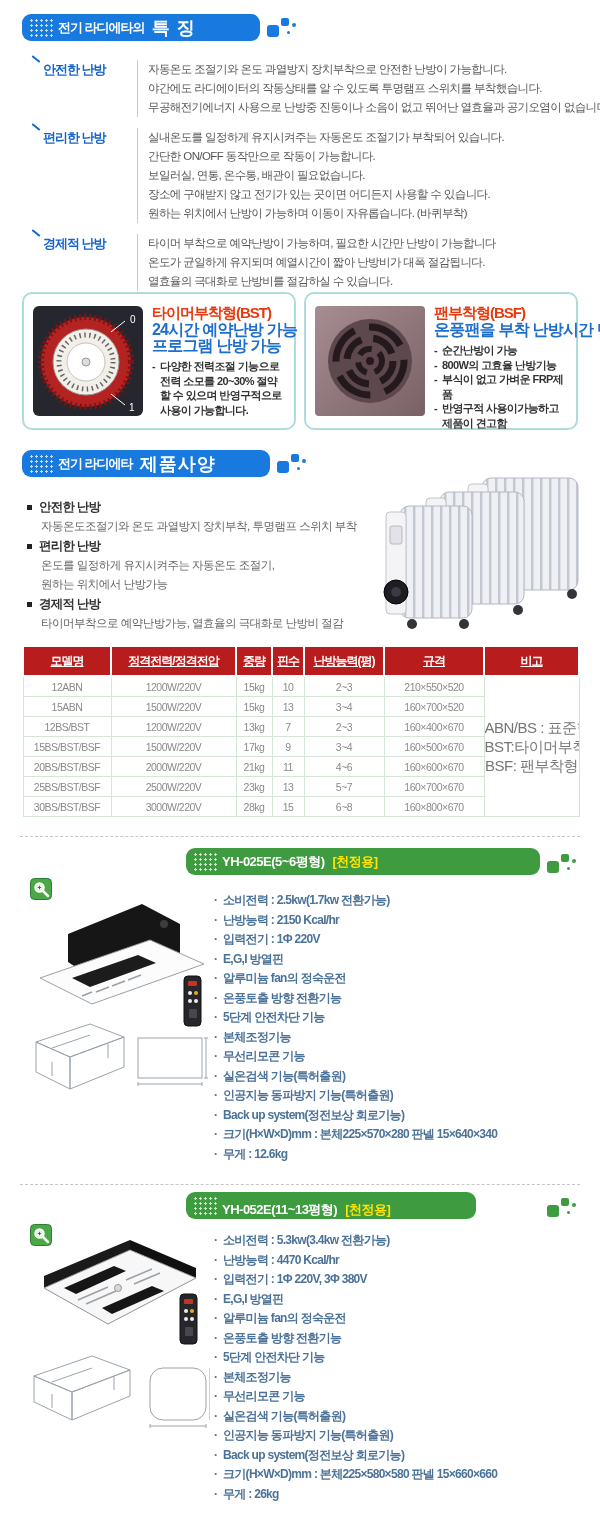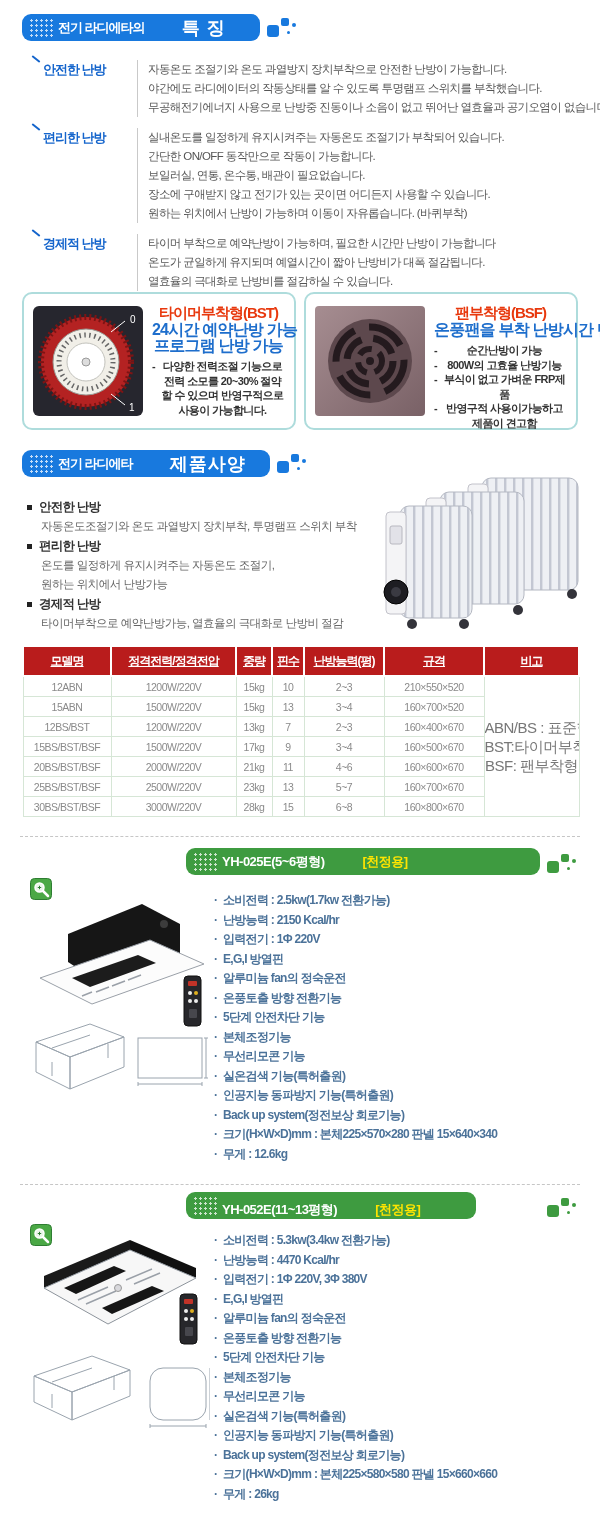--- a/index.html
+++ b/index.html
@@ -1,21 +1,21 @@
 <!DOCTYPE html>
 <html><head>
 <meta charset="utf-8">
 <style>
   html,body{margin:0;padding:0;background:#fff;}
   body{font-family:"Liberation Sans","DejaVu Sans",sans-serif;}
   .page{position:relative;width:600px;height:1523px;background:#fff;overflow:hidden;}
 
   
   .bar{position:absolute;height:27px;border-radius:9px;color:#fff;display:flex;align-items:center;
-       padding:0 12px 0 36px;box-sizing:border-box;white-space:nowrap;gap:30px;}
+       padding:0 12px 0 36px;box-sizing:border-box;white-space:nowrap;}
   .bar::before{content:"";position:absolute;left:7px;top:4px;width:24px;height:19px;
        background-image:radial-gradient(rgba(255,255,255,.75) 1px,transparent 1.3px);
        background-size:5px 5px;}
   .bar.blue{background:#1879de;}
   .bar.green{background:#3e9b40;}
   .bar .t-sm{font-size:13px;font-weight:bold;letter-spacing:-1px;margin-right:7px;}
   .bar .t-lg{font-size:18px;font-weight:bold;letter-spacing:1px;}
   .bar .t-g{font-size:13px;font-weight:bold;letter-spacing:-0.5px;}
   .bar .tag{font-size:13px;font-weight:bold;color:#ffe400;margin-left:8px;letter-spacing:-0.5px;}
 
@@ -37,21 +37,21 @@
   .feat .lab::before{content:"";position:absolute;left:1px;top:-2px;width:10px;height:2px;
        background:#1565cc;transform:rotate(38deg);border-radius:1px;}
   .feat .body{border-left:1px solid #c9c9c9;padding-left:10px;margin-left:6px;}
   .feat .body div{font-size:11.5px;color:#555;line-height:19px;letter-spacing:-0.6px;white-space:nowrap;}
 
   
   .boxrow{position:absolute;left:22px;top:292px;width:556px;display:flex;gap:8px;}
   .fbox{border:2px solid #aedcdc;border-radius:10px;background:#fff;display:flex;gap:9px;
         width:274px;height:138px;box-sizing:border-box;padding:9px;}
   .fbox .img{flex:none;width:110px;height:110px;margin-top:3px;}
-  .fbox .txt{flex:1;min-width:0;text-align:center;}
+  .fbox .txt{flex:1;min-width:0;}
   .fbox .btitle{color:#e8380d;font-size:15px;font-weight:bold;letter-spacing:-1px;line-height:19px;white-space:nowrap;}
   .fbox .bsub{color:#1e6ecc;font-size:16px;font-weight:bold;letter-spacing:-0.8px;line-height:16px;white-space:nowrap;}
   .fbox ul{margin:5px 0 0;padding:0;list-style:none;}
   .fbox li{font-size:11px;color:#333;font-weight:bold;letter-spacing:-0.6px;line-height:14.5px;
         padding-left:8px;position:relative;}
   .fbox li::before{content:"-";position:absolute;left:0;top:0;}
 
   
   .sbullets{position:absolute;left:26px;top:497px;width:360px;}
   .sb .bt{font-size:12.5px;font-weight:bold;color:#333;letter-spacing:-0.8px;line-height:20px;

